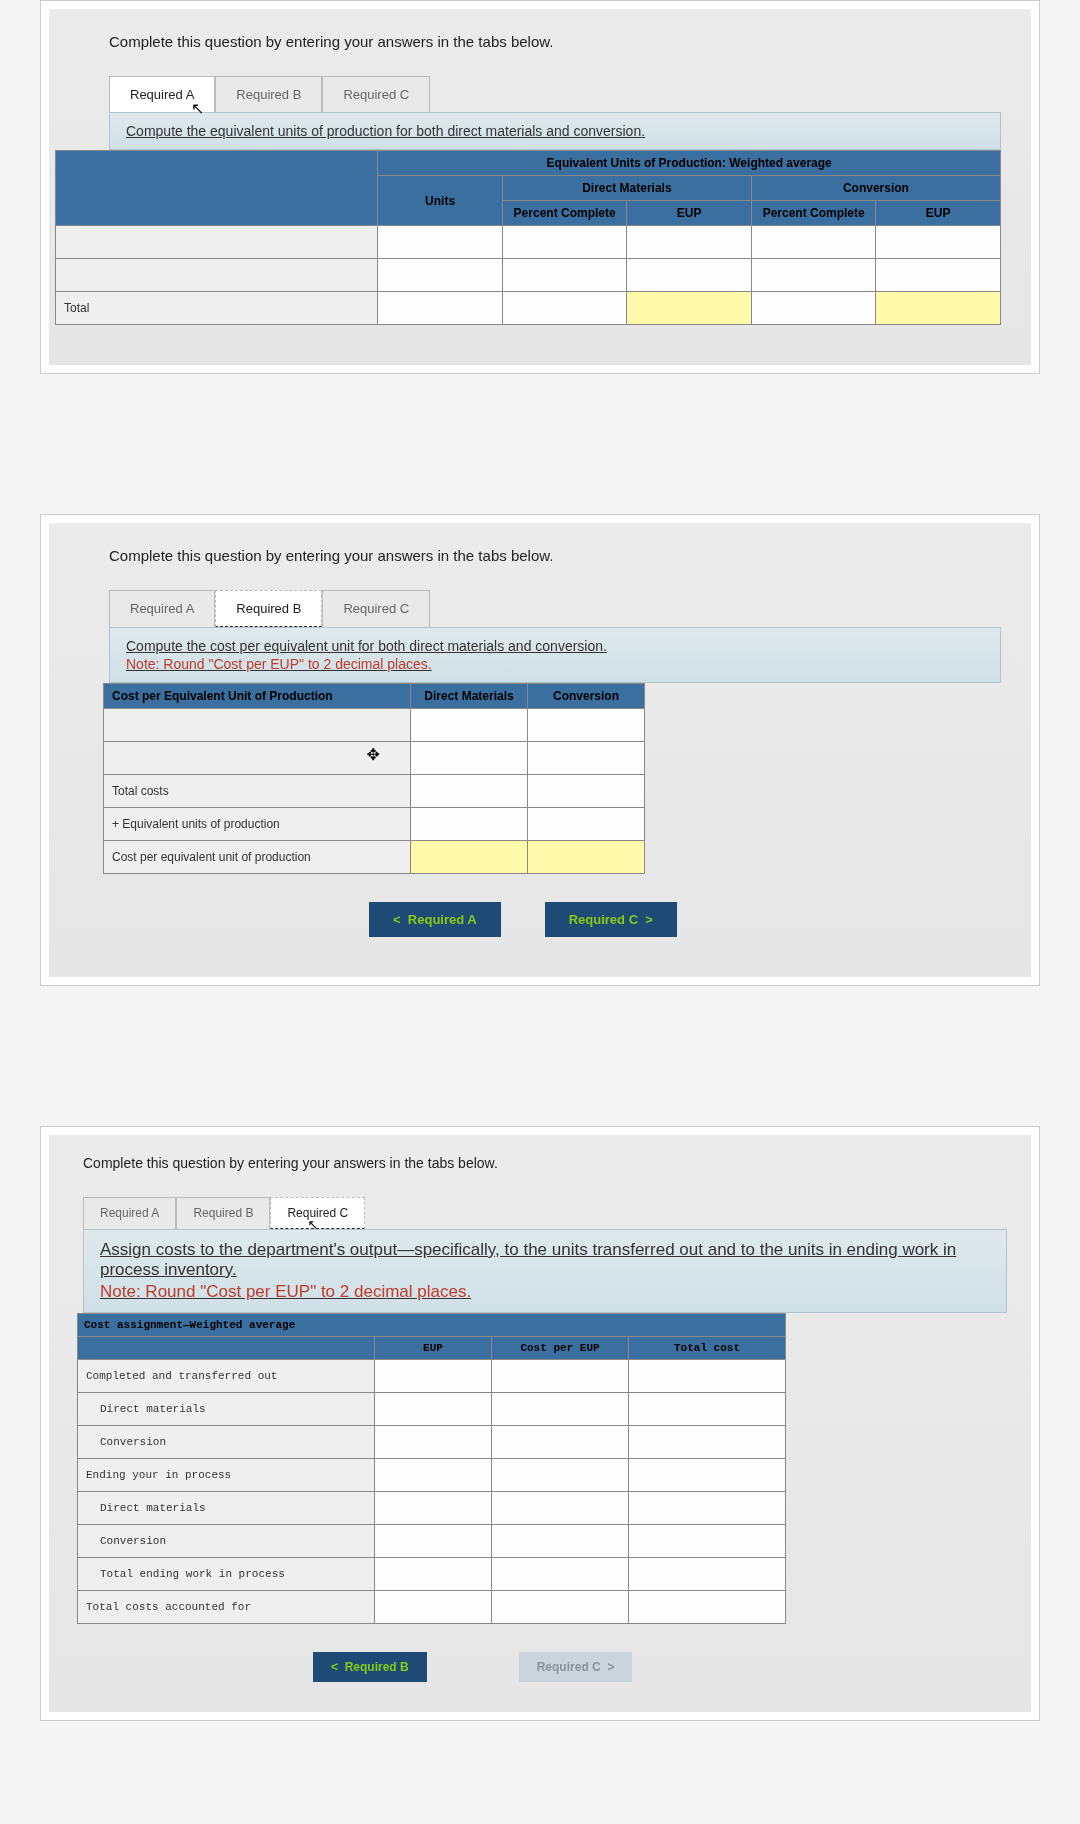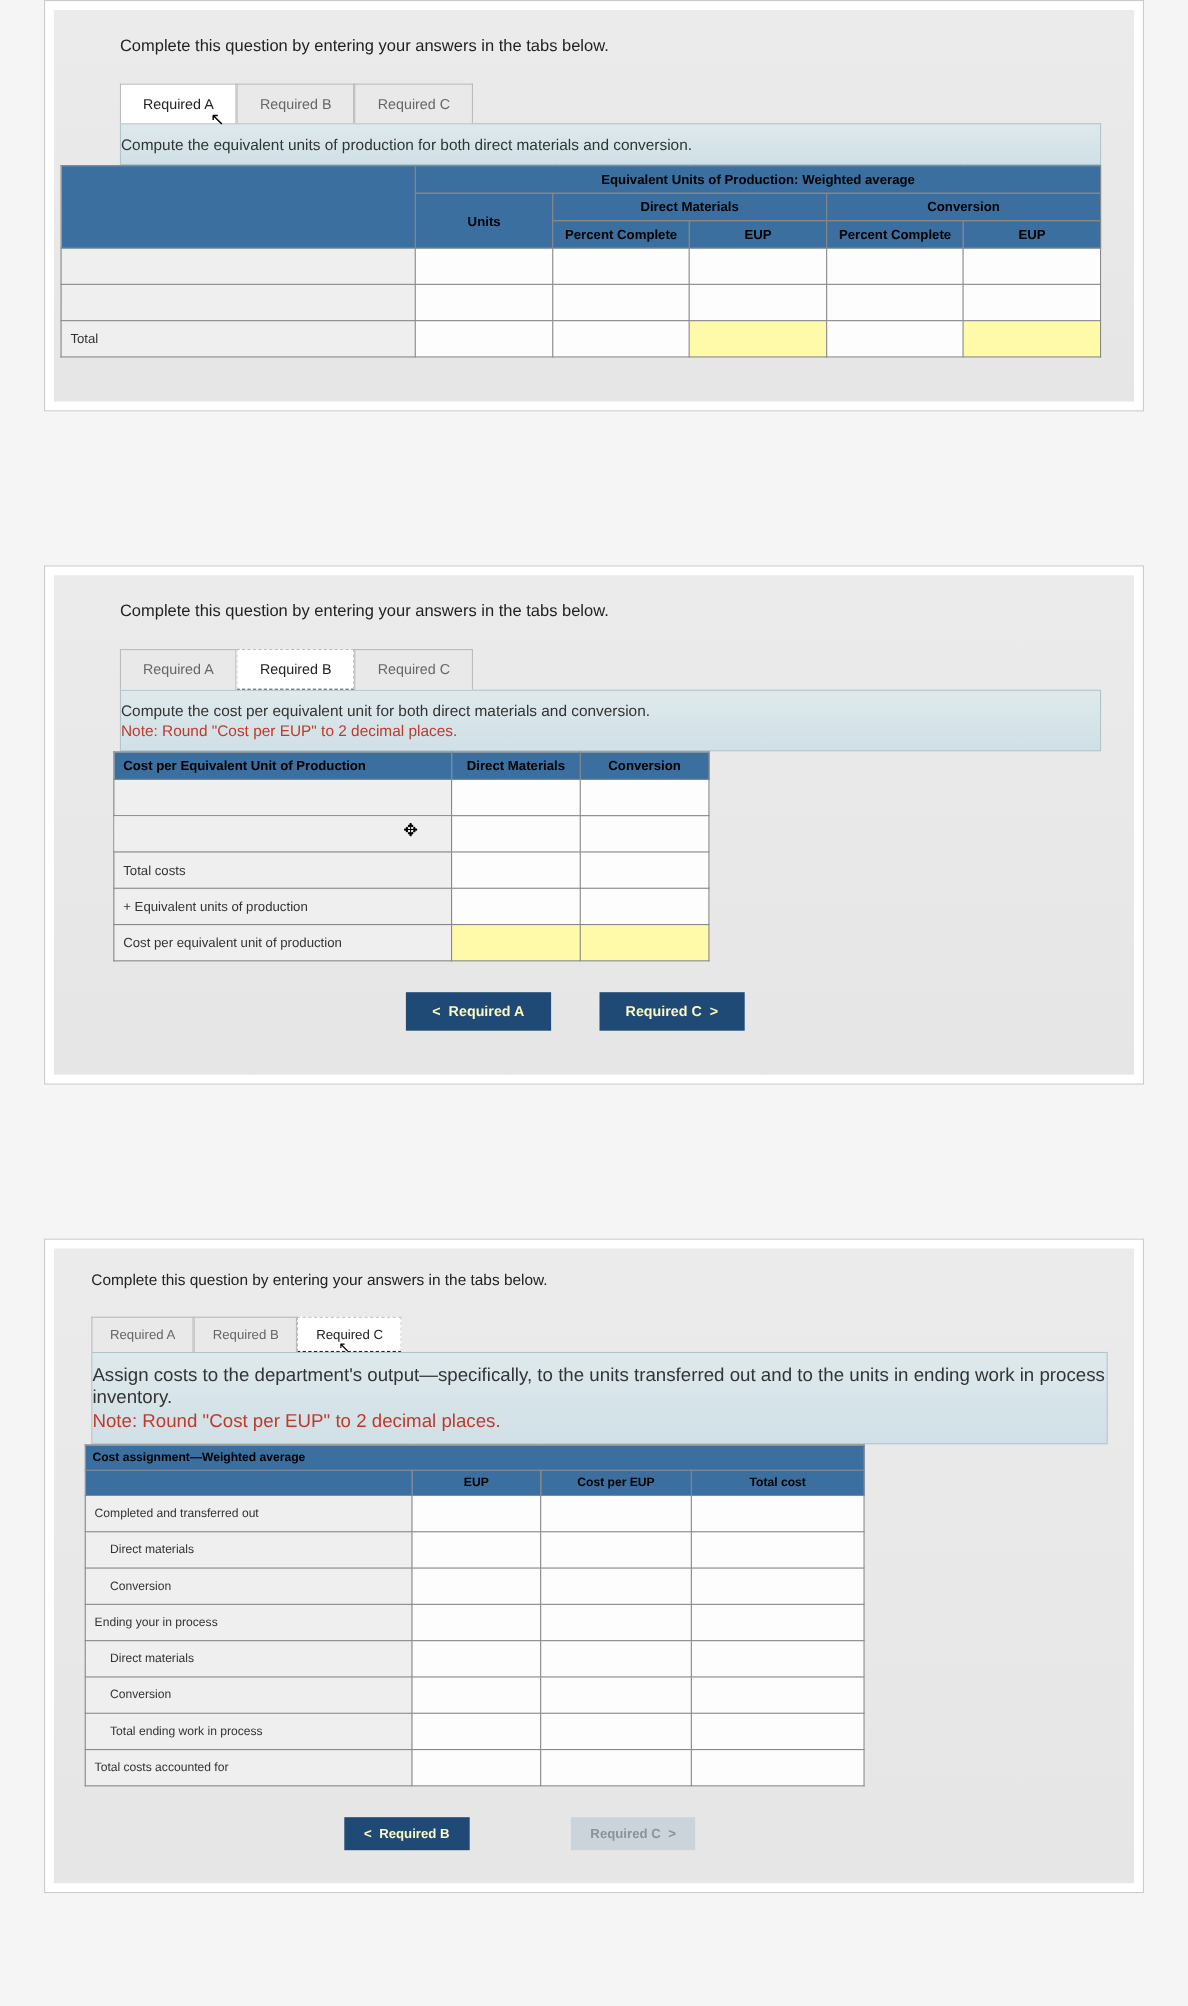--- a/index.html
+++ b/index.html
@@ -51,23 +51,24 @@
     color: #222;
     font-weight: 500;
   }
   .tab.dotted {
     border-style: dashed;
     border-width: 1px;
   }
   .subtext-bar {
     background: linear-gradient(180deg, #dfe9ec 0%, #cfe0e6 100%);
     border: 1px solid #b0c4cc;
-    padding: 10px 0;
+    padding: 10px 16px;
     font-size: 14px;
     color: #333;
+    text-decoration: underline;
   }
   .subtext-bar .note {
     color: #c0392b;
     display: block;
     margin-top: 2px;
   }
   table.data {
     border-collapse: collapse;
     margin-top: 0;
     font-size: 12px;
@@ -99,21 +100,21 @@
     background: #fff9aa;
   }
   .nav-btns {
     margin-top: 28px;
     display: flex;
     gap: 44px;
     padding-left: 260px;
   }
   .nav-btn {
     background: #1e4a75;
-    color: #fef9c3;
+    color: #84cc16;
     padding: 10px 24px;
     font-size: 13px;
     font-weight: bold;
     cursor: pointer;
     border: none;
   }
   .nav-btn.ghost {
     background: #cbd4db;
     color: #8a939b;
   }
@@ -124,21 +125,21 @@
     position: absolute;
     font-size: 16px;
     color: #000;
   }
   .cursor-move {
     font-size: 16px;
   }
   .small .tab { padding: 8px 16px; font-size: 12px; }
   .small .instruction { font-size: 14px; }
   .small .subtext-bar { font-size: 17px; }
-  .small table.data { font-size: 11px; }
+  .small table.data { font-size: 11px; font-family: Liberation Mono, monospace; }
   .small .nav-btn { font-size: 12px; padding: 8px 18px; }
   .small .nav-btns { padding-left: 230px; gap: 92px; }
 </style>
 </head>
 <body>
 
 <div class="page">
 
   <div class="card">
     <div class="inner">

